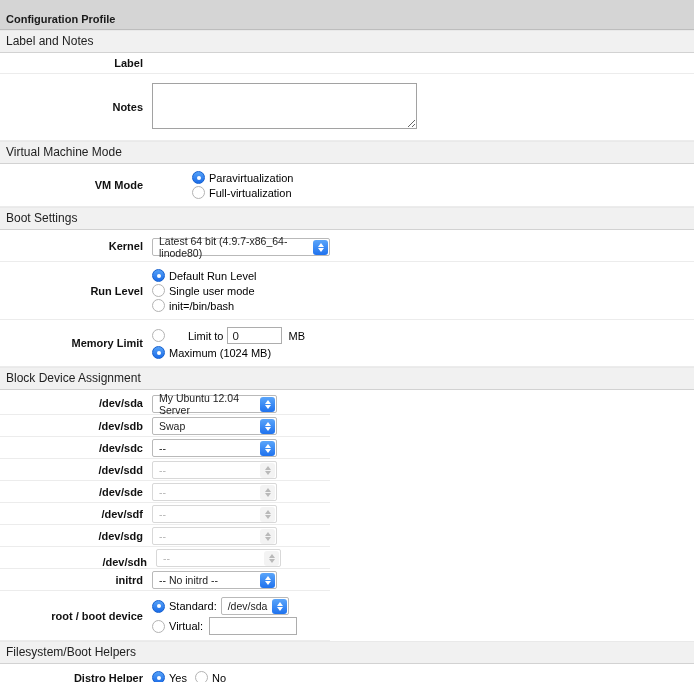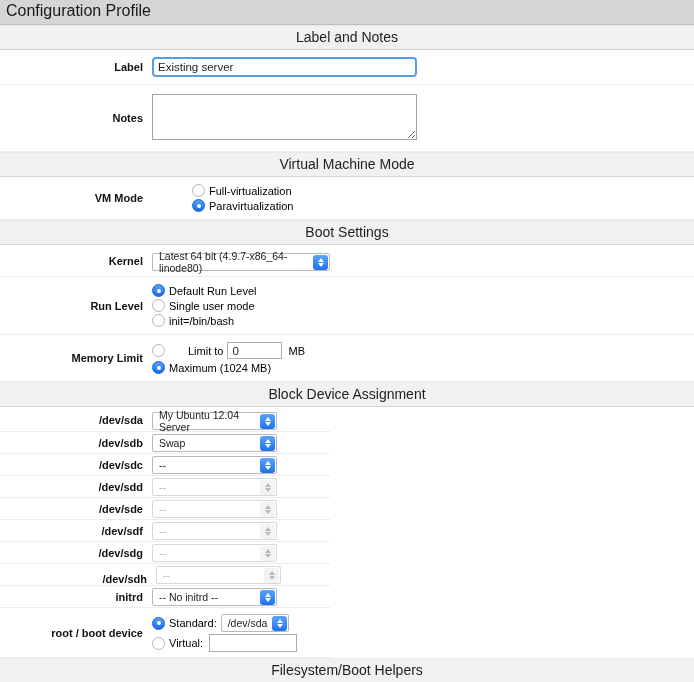--- a/index.html
+++ b/index.html
@@ -1,25 +1,25 @@
 <!DOCTYPE html>
 <html><head>
 <meta charset="utf-8">
 <style>
   * { box-sizing: border-box; margin: 0; padding: 0; }
   body { background: #fff; font-family: "Liberation Sans", sans-serif; }
   .page { width: 694px; height: 682px; overflow: hidden; background: #fff; font-size: 11px; color: #000; }
 
   .header-bar {
     background: #d5d5d5; border-bottom: 1px solid #bdbdbd;
-    padding: 2px 6px 4px 6px; font-size: 16px; font-weight: normal; color: #1a1a1a;
+    padding: 13px 6px 4px 6px; font-size: 11px; font-weight: bold; color: #1a1a1a;
   }
   .section-bar {
     background: #f1f1f1; border-bottom: 1px solid #d2d2d2; border-top: 1px solid #e9e9e9;
-    padding: 3px 6px 4px 6px; font-size: 14px; color: #222; text-align: center;
+    padding: 3px 6px 4px 6px; font-size: 12px; color: #222;
   }
 
   .row { display: flex; align-items: center; border-bottom: 1px solid #ececec; position: relative; background: #fff; }
   .row.bd { border-bottom: none; }
   .row.bd::after { content: ""; position: absolute; left: 0; bottom: 0; width: 330px; border-bottom: 1px solid #ececec; }
 
   .lbl { width: 148px; flex-shrink: 0; text-align: right; font-weight: bold; padding-right: 5px; color: #111; }
   .ctl { padding: 3px 0 3px 4px; }
   .ctl.fixed { width: 182px; flex-shrink: 0; }
   .help { color: #929292; width: 358px; line-height: 1.35; padding: 2px 4px 2px 0; }
@@ -56,44 +56,41 @@
 <body>
 
 <div class="page">
 
   <div class="header-bar">Configuration Profile</div>
 
   <div class="section-bar">Label and Notes</div>
 
   <div class="row" style="padding:4px 0;">
     <div class="lbl">Label</div>
-    <div class="ctl">
-      <input class="ti focused" value="Existing server" style="">
-    </div>
   </div>
 
   <div class="row" style="padding:6px 0;">
     <div class="lbl">Notes</div>
     <div class="ctl">
       <textarea class="ta" style=""></textarea>
     </div>
   </div>
 
   <div class="section-bar">Virtual Machine Mode</div>
 
   <div class="row" style="padding:4px 0;gap:40px;">
     <div class="lbl">VM Mode</div>
     <div class="ctl fixed stack">
       <label class="opt">
+        <span class="radio checked"></span>
+        <span>Paravirtualization</span>
+      </label>
+      <label class="opt">
         <span class="radio"></span>
         <span>Full-virtualization</span>
-      </label>
-      <label class="opt">
-        <span class="radio checked"></span>
-        <span>Paravirtualization</span>
       </label>
     </div>
   </div>
 
   <div class="section-bar">Boot Settings</div>
 
   <div class="row" style="padding:2px 0;">
     <div class="lbl">Kernel</div>
     <div class="ctl">
       <span class="sel w178">

